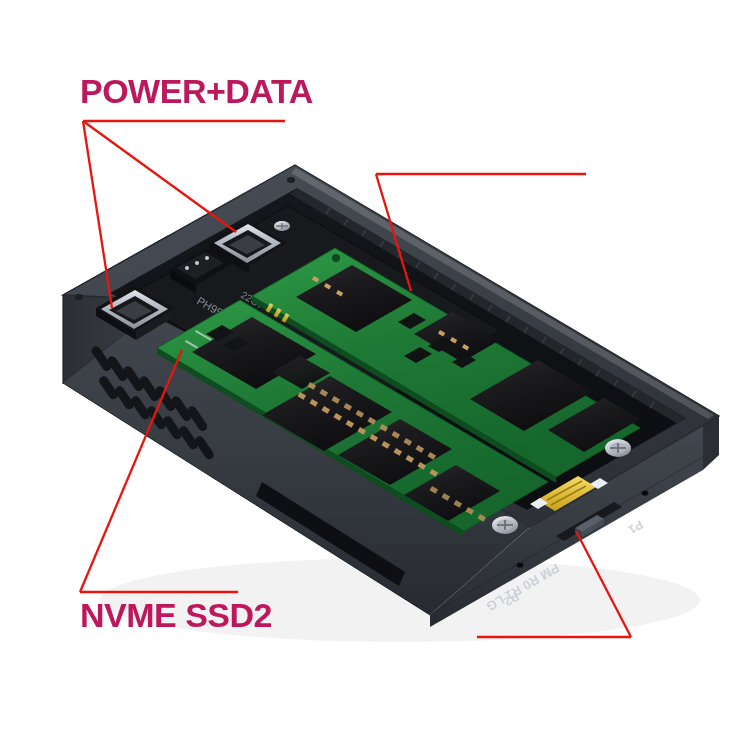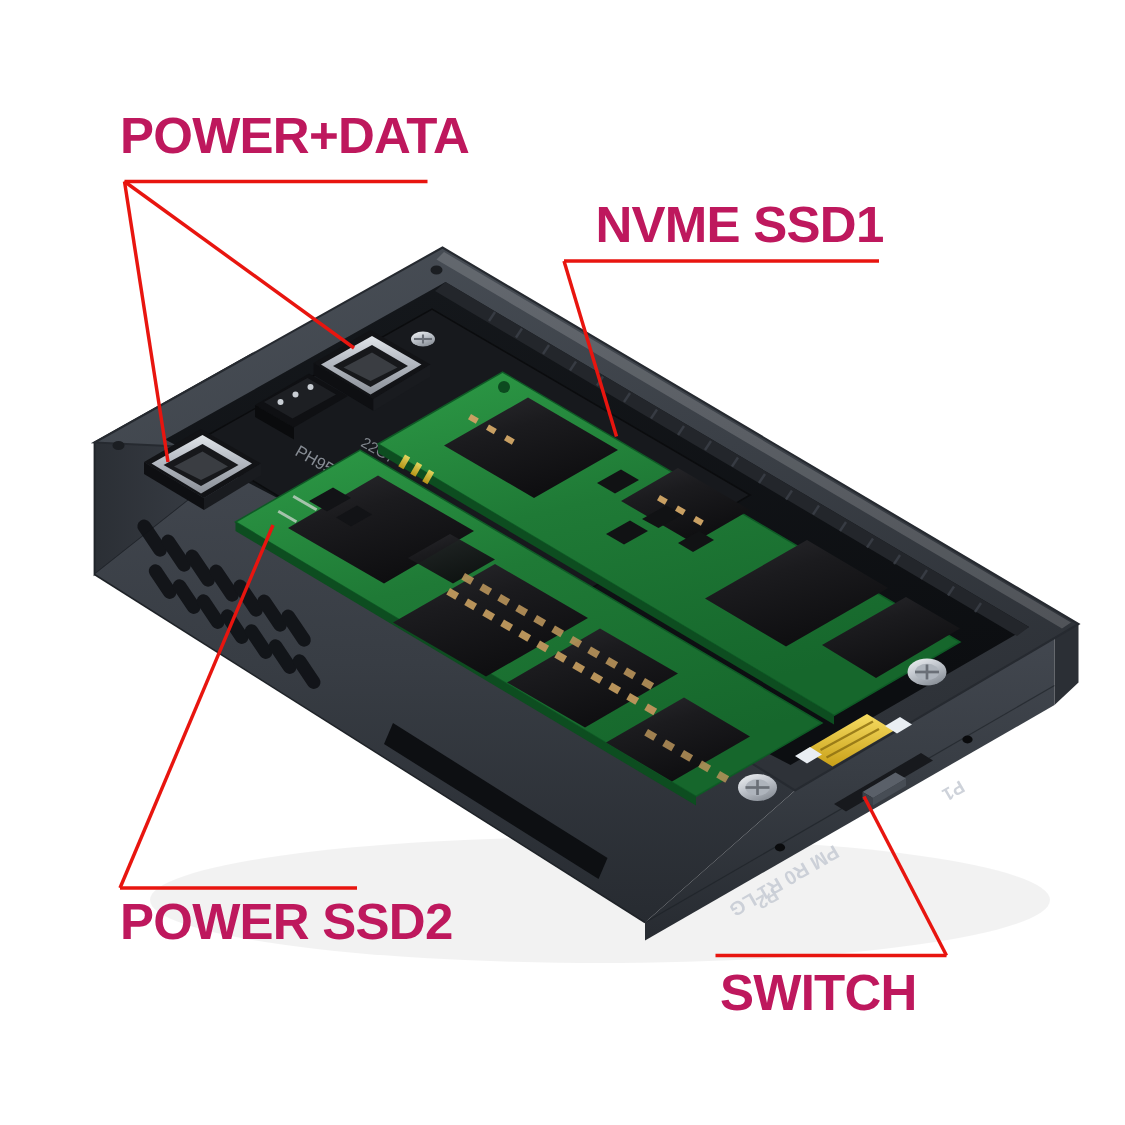--- a/index.html
+++ b/index.html
@@ -397,19 +397,17 @@
     </g>
 
     <g>
       <path d="M477,637 L631,637" stroke="#e8150f" stroke-width="2.3" fill="none"></path>
       <path d="M631,637 L576,531" stroke="#e8150f" stroke-width="2.3" fill="none"></path>
     </g>
   </svg>
 
   <div class="label" id="label-power">POWER+DATA</div>
 
-  <div class="label" id="label-ssd1">NVME SSD1</div>
-
-  <div class="label" id="label-ssd2">POWER SSD2</div>
-
-  <div class="label" id="label-switch">SWITCH</div>
+
+  <div class="label" id="label-ssd2">NVME SSD2</div>
+
 
 </div>
 
 </body></html>

